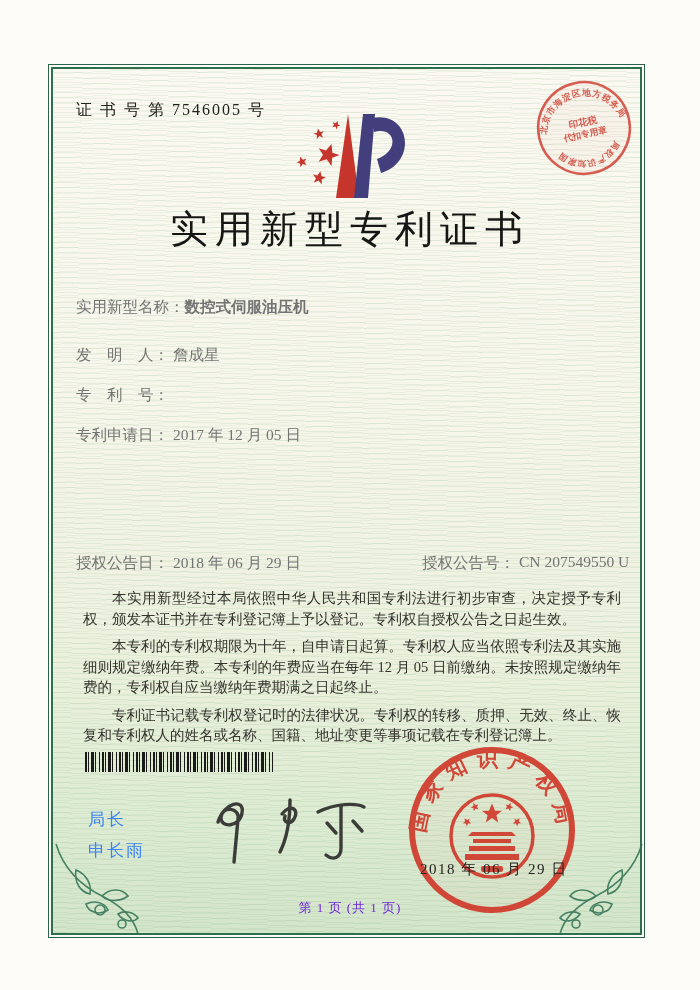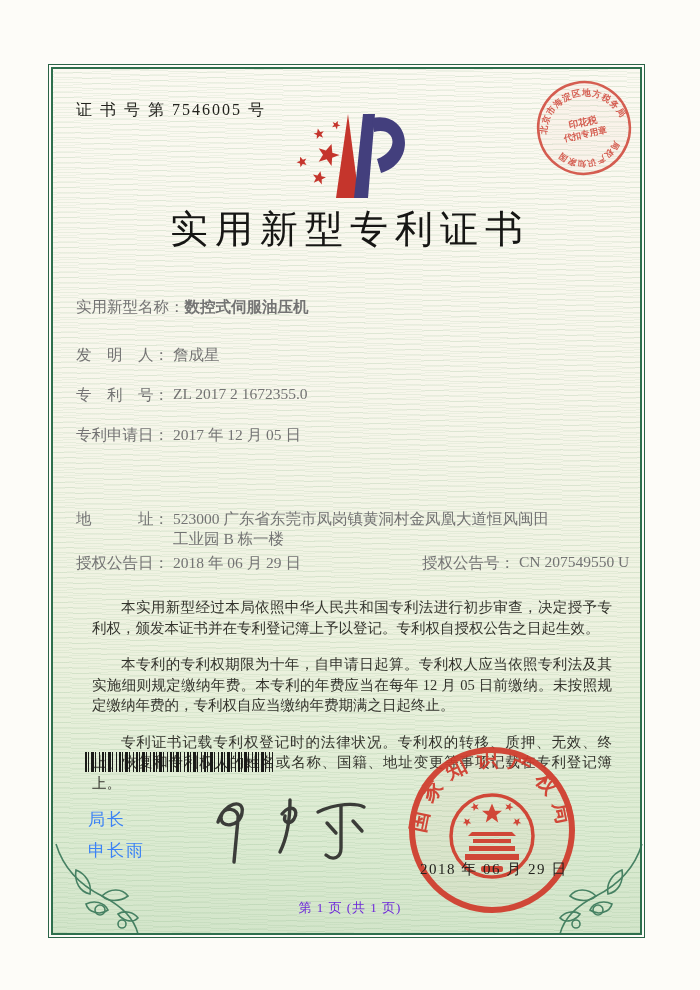--- a/index.html
+++ b/index.html
@@ -50,21 +50,21 @@
   .addr-val{white-space:normal;width:470px;line-height:20px;}
   .pair2{margin-left:36px;display:flex;}
   .row1{top:297px}.row2{top:345px}.row3{top:385px}.row4{top:425px}
   .row5{top:467px}.row6{top:509px}.row7{top:553px}
   .row7 .pairwrap{display:flex;width:100%;}
   .row7 .p1{width:310px;display:flex;}
 
   
   .paras{position:absolute;left:76px;right:72px;top:581px;}
   .paras p{
-    margin:16px;text-indent:2em;text-align:justify;
+    margin:7px;text-indent:2em;text-align:justify;
     font-size:14.5px;line-height:20.5px;color:#33332c;
   }
 
   
   .barcode{
     position:absolute;left:85px;top:752px;width:188px;height:20px;
     background:repeating-linear-gradient(90deg,
       #1a1a18 0 2px, rgba(0,0,0,0) 2px 3px,
       #1a1a18 3px 4px, rgba(0,0,0,0) 4px 6px,
       #1a1a18 6px 9px, rgba(0,0,0,0) 9px 10px,
@@ -142,32 +142,24 @@
   <div class="field-row row1">
     <span class="field-label">实用新型名称：</span>
     <span class="field-value strong">数控式伺服油压机</span>
   </div>
   <div class="field-row row2">
     <span class="field-label">发　明　人：</span>
     <span class="field-value">詹成星</span>
   </div>
   <div class="field-row row3">
     <span class="field-label">专　利　号：</span>
-    <span class="field-value">ZL 2017 2 1672355.0</span>
   </div>
   <div class="field-row row4">
     <span class="field-label">专利申请日：</span>
     <span class="field-value">2017 年 12 月 05 日</span>
-  </div>
-  <div class="field-row row6">
-    <span class="field-label">地　　　址：</span>
-    <span class="addr-val">
-      <span>523000 广东省东莞市凤岗镇黄洞村金凤凰大道恒风闽田</span><br>
-      <span>工业园 B 栋一楼</span>
-    </span>
   </div>
   <div class="field-row row7">
     <span class="pairwrap">
       <span class="p1">
         <span class="field-label">授权公告日：</span>
         <span class="field-value">2018 年 06 月 29 日</span>
       </span>
       <span class="pair2">
         <span class="field-label">授权公告号：</span>
         <span class="field-value">CN 207549550 U</span>

